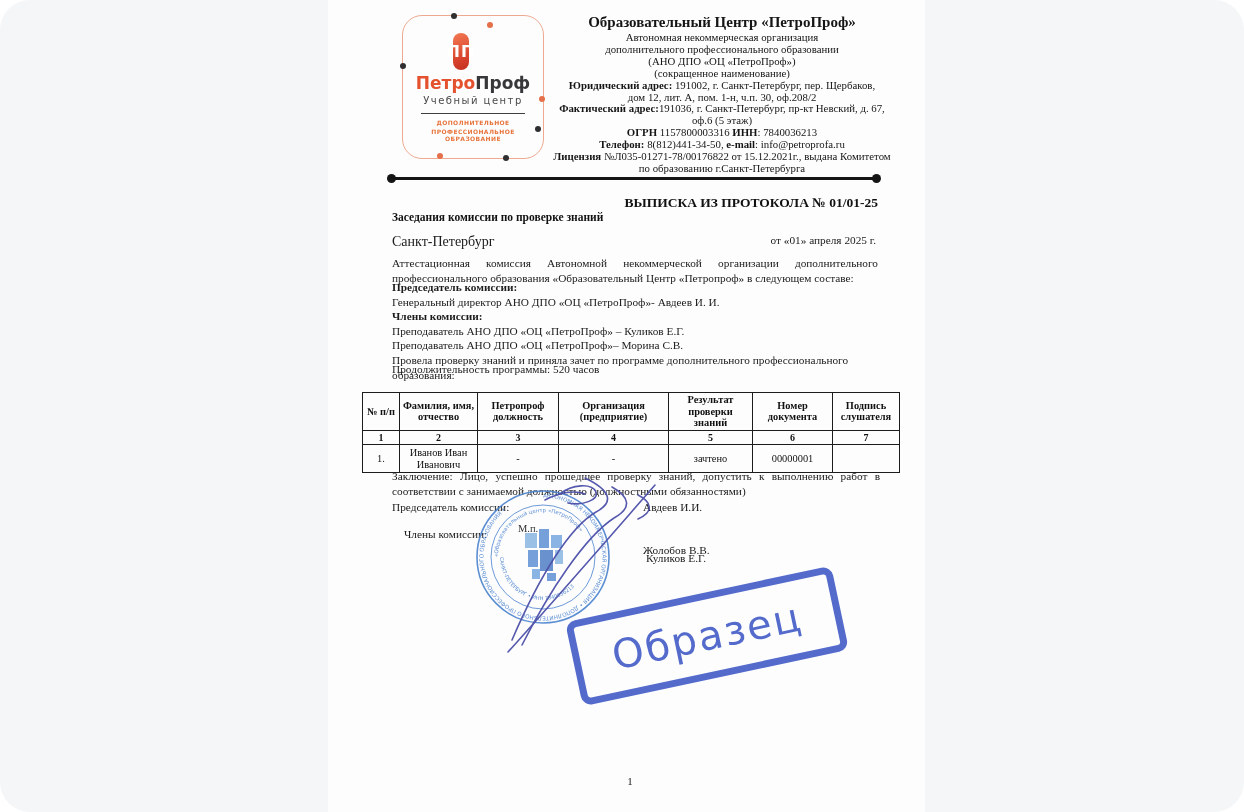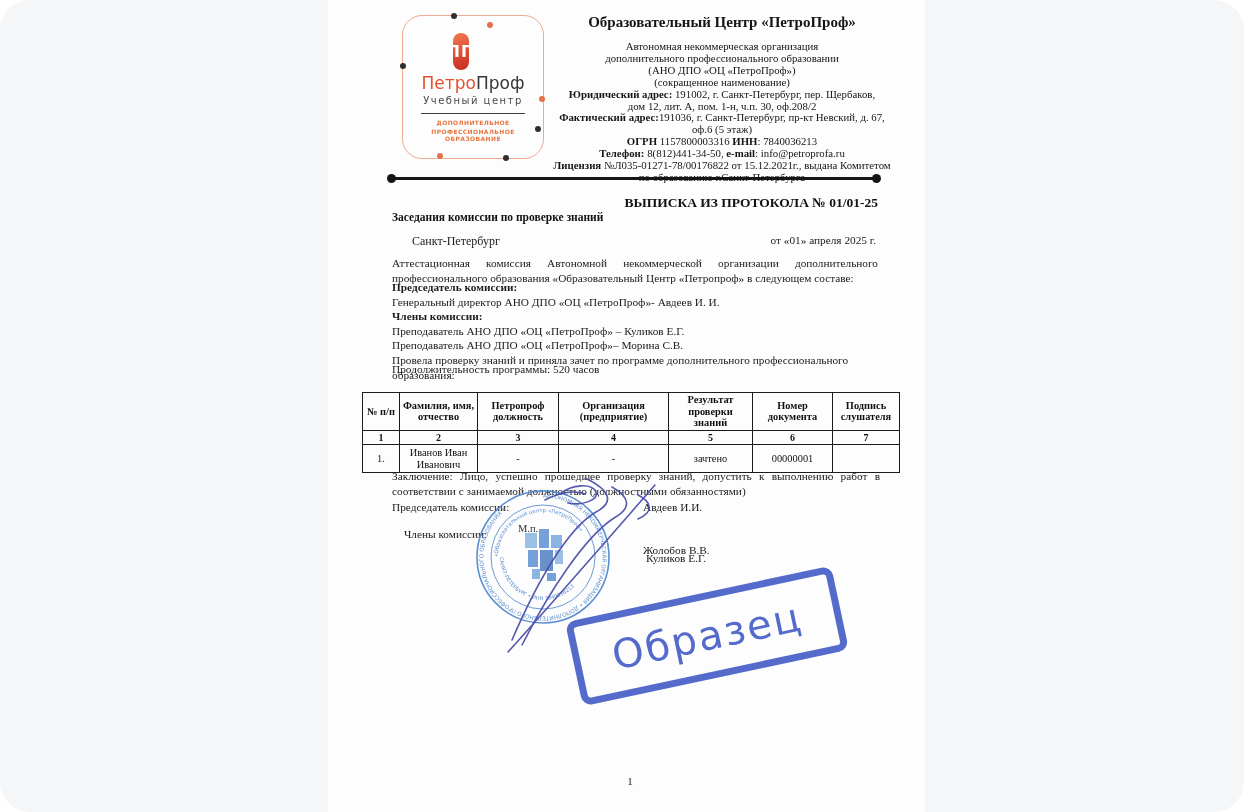--- a/index.html
+++ b/index.html
@@ -12,44 +12,44 @@
   .logo-frame{position:absolute;left:402px;top:15px;width:140px;height:142px;
     border:1.5px solid #edaa90;border-radius:20px;}
   .logo-dot{position:absolute;width:6px;height:6px;border-radius:50%;}
   .logo-dot.dark{background:#2f2e30;}
   .logo-dot.orange{background:#e4714a;}
   .logo-app-icon{position:absolute;left:50px;top:17px;width:16px;height:37px;border-radius:9px;
     background:linear-gradient(160deg,#f37a52 0%,#d6402c 70%,#c22f20 100%);
     display:flex;align-items:center;justify-content:center;
     color:#fff;font-family:"DejaVu Sans",sans-serif;font-weight:bold;font-size:16px;letter-spacing:1px;}
   .logo-name{position:absolute;left:0;top:57px;width:100%;text-align:center;
-    font-family:"DejaVu Sans",sans-serif;font-weight:normal;font-size:17px;}
+    font-family:"DejaVu Sans",sans-serif;font-weight:bold;font-size:17px;}
   .logo-name .p1{color:#e4512e;}
   .logo-name .p2{color:#38373a;}
   .logo-sub{position:absolute;left:0;top:79px;width:100%;text-align:center;
     font-family:"DejaVu Sans",sans-serif;font-size:10px;color:#4a4a4a;letter-spacing:1.5px;}
   .logo-divider{position:absolute;left:18px;top:97px;width:104px;height:0;border-top:1.5px solid #3f3f3f;}
   .logo-tag{position:absolute;left:0;width:100%;text-align:center;
     font-family:"DejaVu Sans",sans-serif;font-size:6px;font-weight:bold;color:#e8743c;letter-spacing:.4px;}
 
   
   .lh-block{position:absolute;left:542px;top:13px;width:360px;text-align:center;color:#151515;}
-  .lh-title{font-size:15px;font-weight:bold;line-height:19px;margin-bottom:9px;}
+  .lh-title{font-size:15px;font-weight:bold;line-height:19px;margin-bottom:0;}
   .lh-line{font-size:10.8px;line-height:11.9px;}
   .lh-line b{font-weight:bold;}
 
   .rule{position:absolute;left:391px;top:177px;width:488px;height:3px;background:#151515;}
   .rule-dot{position:absolute;top:174px;width:9px;height:9px;border-radius:50%;background:#151515;}
 
   
   .proto-title{position:absolute;left:392px;top:195px;width:486px;text-align:right;
     font-size:13.5px;font-weight:bold;color:#111;}
   .proto-sub{position:absolute;left:392px;top:211px;width:486px;text-align:left;
     font-size:11.5px;font-weight:bold;color:#111;}
-  .city{position:absolute;left:392px;top:234px;font-size:12px;margin-left:20px;}
+  .city{position:absolute;left:392px;top:234px;font-size:14px;}
   .date{position:absolute;right:368px;top:234px;font-size:11.3px;}
   .intro{position:absolute;left:392px;top:256px;width:486px;font-size:11.3px;line-height:15px;text-align:justify;}
   .composition{position:absolute;left:392px;top:280px;width:490px;font-size:11.3px;line-height:14.6px;}
   .composition .bold{font-weight:bold;}
   .duration{position:absolute;left:392px;top:363px;font-size:11.3px;}
 
   
   table.results{position:absolute;left:362px;top:392px;border-collapse:collapse;table-layout:fixed;}
   table.results th,table.results td{border:1px solid #1c1c1c;font-size:10.4px;line-height:11.5px;
     text-align:center;vertical-align:middle;padding:1px 2px;color:#111;overflow:hidden;}

